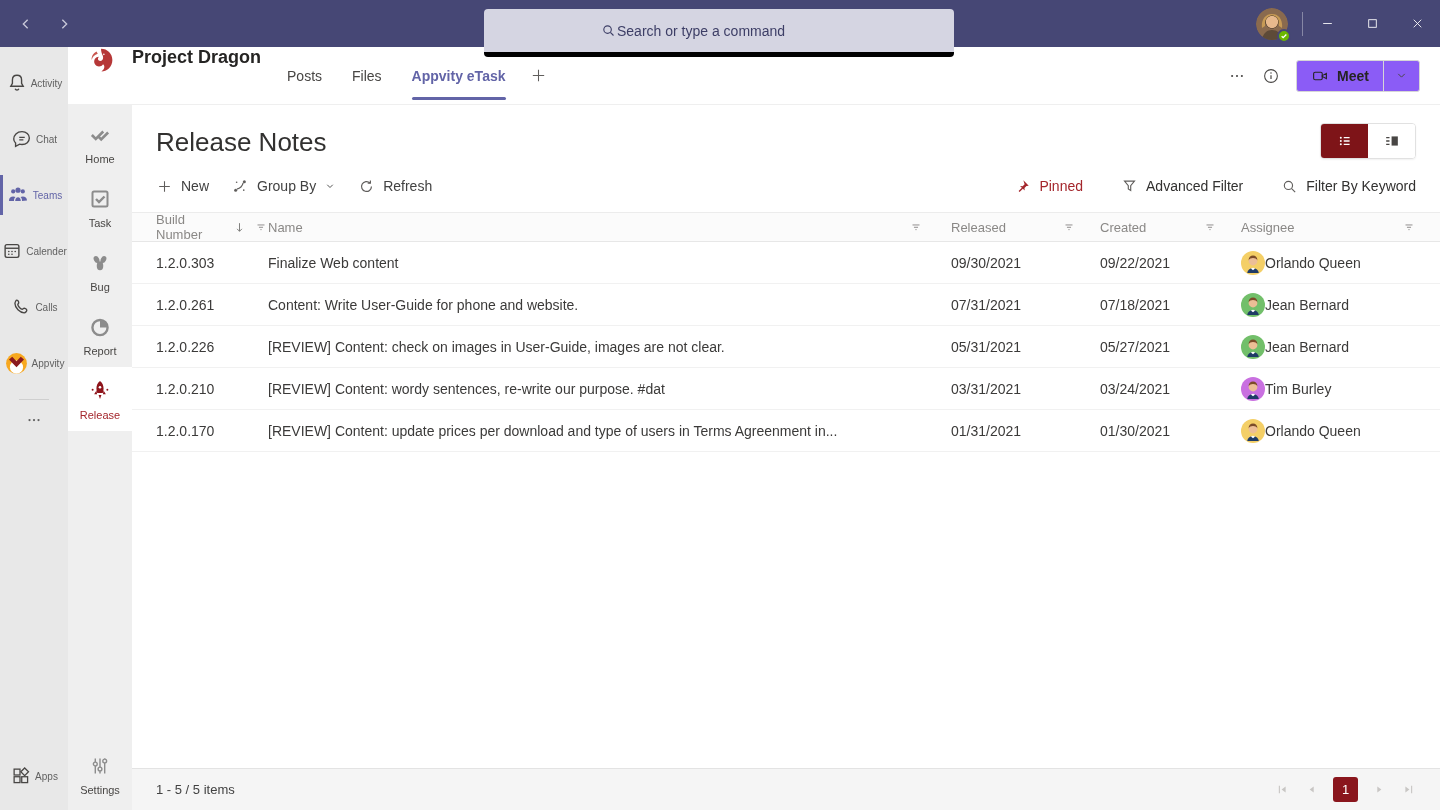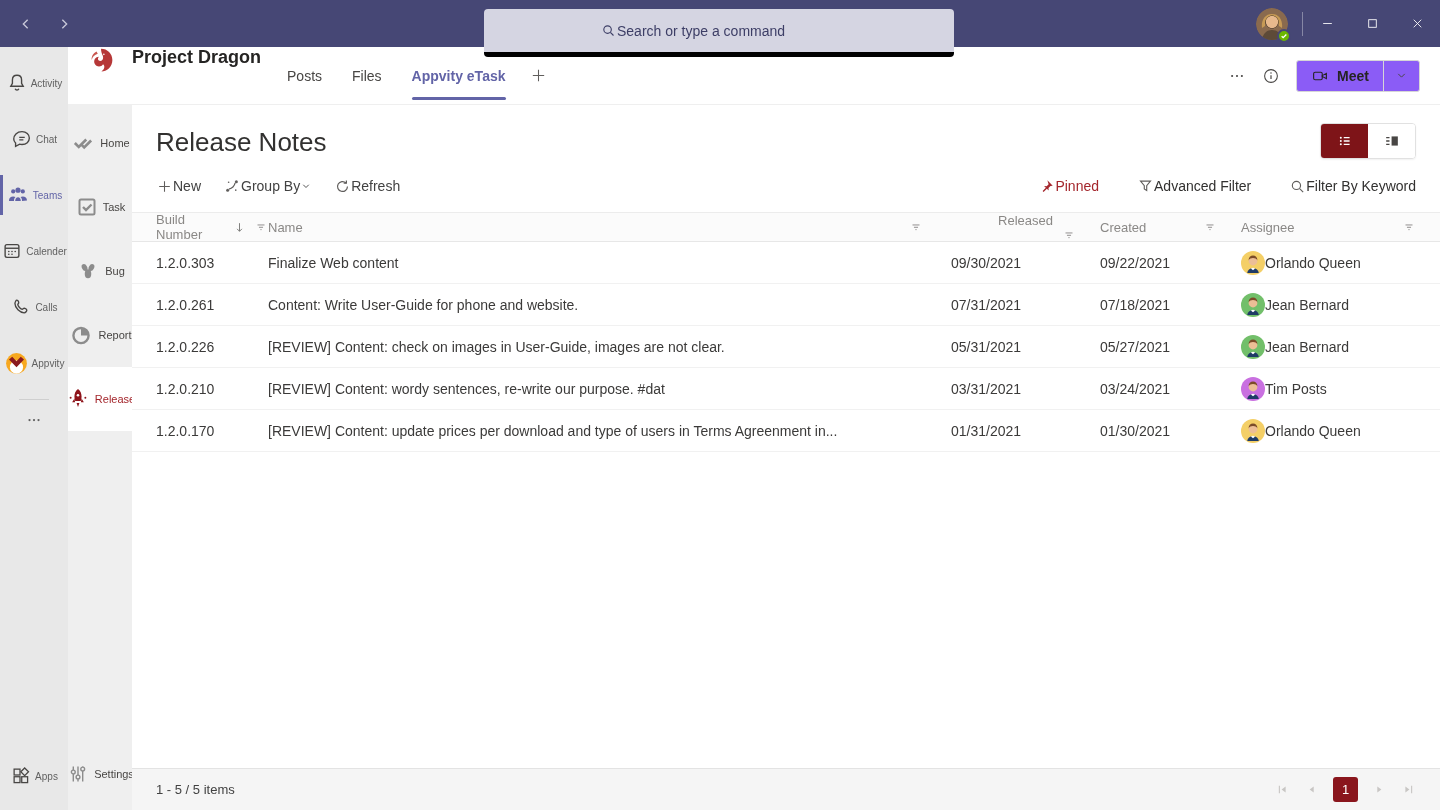--- a/index.html
+++ b/index.html
@@ -69,54 +69,54 @@
   .meet-main { display:flex; align-items:center; gap:8px; padding:0 14px;
     font-size:14px; font-weight:bold; color:#252423; cursor:pointer; }
   .meet-caret { width:36px; border-left:1px solid #d6d6d6; display:flex;
     align-items:center; justify-content:center; color:#484644; cursor:pointer; }
 
   
   .body-row { flex:1; display:flex; min-height:0; }
 
   
   .module-rail { width:64px; background:#efefef; display:flex; flex-direction:column; padding-top:6px; }
-  .mod-item { height:64px; display:flex; align-items:center;
+  .mod-item { height:64px; display:flex; flex-direction:column; align-items:center;
     justify-content:center; gap:4px; cursor:pointer; color:#6d6b68; }
   .mod-item .mic { height:28px; display:flex; align-items:center; }
   .mod-label { font-size:11px; color:#484644; }
   .mod-item.active { background:#fff; }
   .mod-item.active .mic, .mod-item.active .mod-label { color:#a4262c; }
   .mod-spacer { flex:1; }
   .mod-bottom { margin-bottom:4px; }
 
   
   .content { flex:1; display:flex; flex-direction:column; background:#fff; min-width:0; position:relative; }
   .page-title { margin:22px 0 0 24px; font-size:26px; font-weight:300; color:#323130; }
   .view-toggle { position:absolute; top:18px; right:24px; display:flex;
     border:1px solid #e1e1e1; border-radius:4px; overflow:hidden;
     box-shadow:0 1px 2px rgba(0,0,0,.06); }
   .vt-btn { width:47px; height:34px; display:flex; align-items:center; justify-content:center;
     background:#fff; color:#484644; cursor:pointer; }
 
   .toolbar { display:flex; align-items:center; margin:14px 24px 0; height:28px; }
   .tool-left { display:flex; align-items:center; gap:22px; }
   .tool-right { margin-left:auto; display:flex; align-items:center; gap:38px; }
-  .tool-btn { display:flex; align-items:center; font-size:14px;
+  .tool-btn { display:flex; align-items:center; gap:8px; font-size:14px;
     color:#424242; cursor:pointer; white-space:nowrap; }
   .tool-btn .tic { display:flex; align-items:center; color:#605e5c; }
 
   
   .tbl-header { display:flex; align-items:center; height:30px; margin-top:12px;
     background:#fbfbfb; border-top:1px solid #ececec; border-bottom:1px solid #e7e7e7;
     font-size:13px; color:#8a8886; }
   .th { display:flex; align-items:center; height:100%; cursor:pointer; }
   .th .flt { margin-left:auto; margin-right:24px; color:#8a8886; display:flex; cursor:pointer; }
   .col-build { width:136px; padding-left:24px; }
   .col-name  { width:683px; }
-  .col-rel   { width:149px;flex-direction:column; }
+  .col-rel   { width:149px; }
   .col-cre   { width:141px; }
   .col-asg   { flex:1; }
   .sort-ic { margin-left:10px; display:flex; color:#767674; }
   .col-build .flt { margin-left:8px; margin-right:0; }
 
   .tbl-row { display:flex; align-items:center; height:42px; border-bottom:1px solid #f1f1f1;
     font-size:14px; color:#3b3a39; cursor:pointer; }
   .cell { overflow:hidden; white-space:nowrap; text-overflow:ellipsis; padding-right:16px; }
   .asg-wrap { display:flex; align-items:center; }
   .avatar { width:24px; height:24px; border-radius:50%; overflow:hidden; flex:0 0 auto; }
@@ -599,21 +599,21 @@
           <span class="cell col-asg">
               <span class="asg-wrap">
             <span class="avatar" style="background-color: rgb(201, 112, 224);">
                   <svg width="24" height="24" viewBox="0 0 24 24">
                     <path d="M6.2 22c.3-3 2.6-4.7 5.8-4.7s5.5 1.7 5.8 4.7z" fill="#1f3b66"></path>
                     <path d="m9.8 17.6 2.2 1.7 2.2-1.7-2.2-.8z" fill="#fff"></path>
                     <circle cx="12" cy="10" r="4.4" fill="#ecbe96"></circle>
                     <path d="M7.6 9.4c0-3 1.9-4.9 4.4-4.9s4.4 1.9 4.4 4.9c-.9-1.8-2.3-2.5-4.4-2.5s-3.5.7-4.4 2.5z" fill="#7b4b28"></path>
                   </svg>
                 </span>
-            <span>Tim Posts</span>
+            <span>Tim Burley</span>
           </span>
             </span>
         </div>
         <div class="tbl-row">
           <span class="cell col-build">1.2.0.170</span>
           <span class="cell col-name">[REVIEW] Content: update prices per download and type of users in Terms Agreenment in...</span>
           <span class="cell col-rel">01/31/2021</span>
           <span class="cell col-cre">01/30/2021</span>
           <span class="cell col-asg">
               <span class="asg-wrap">

